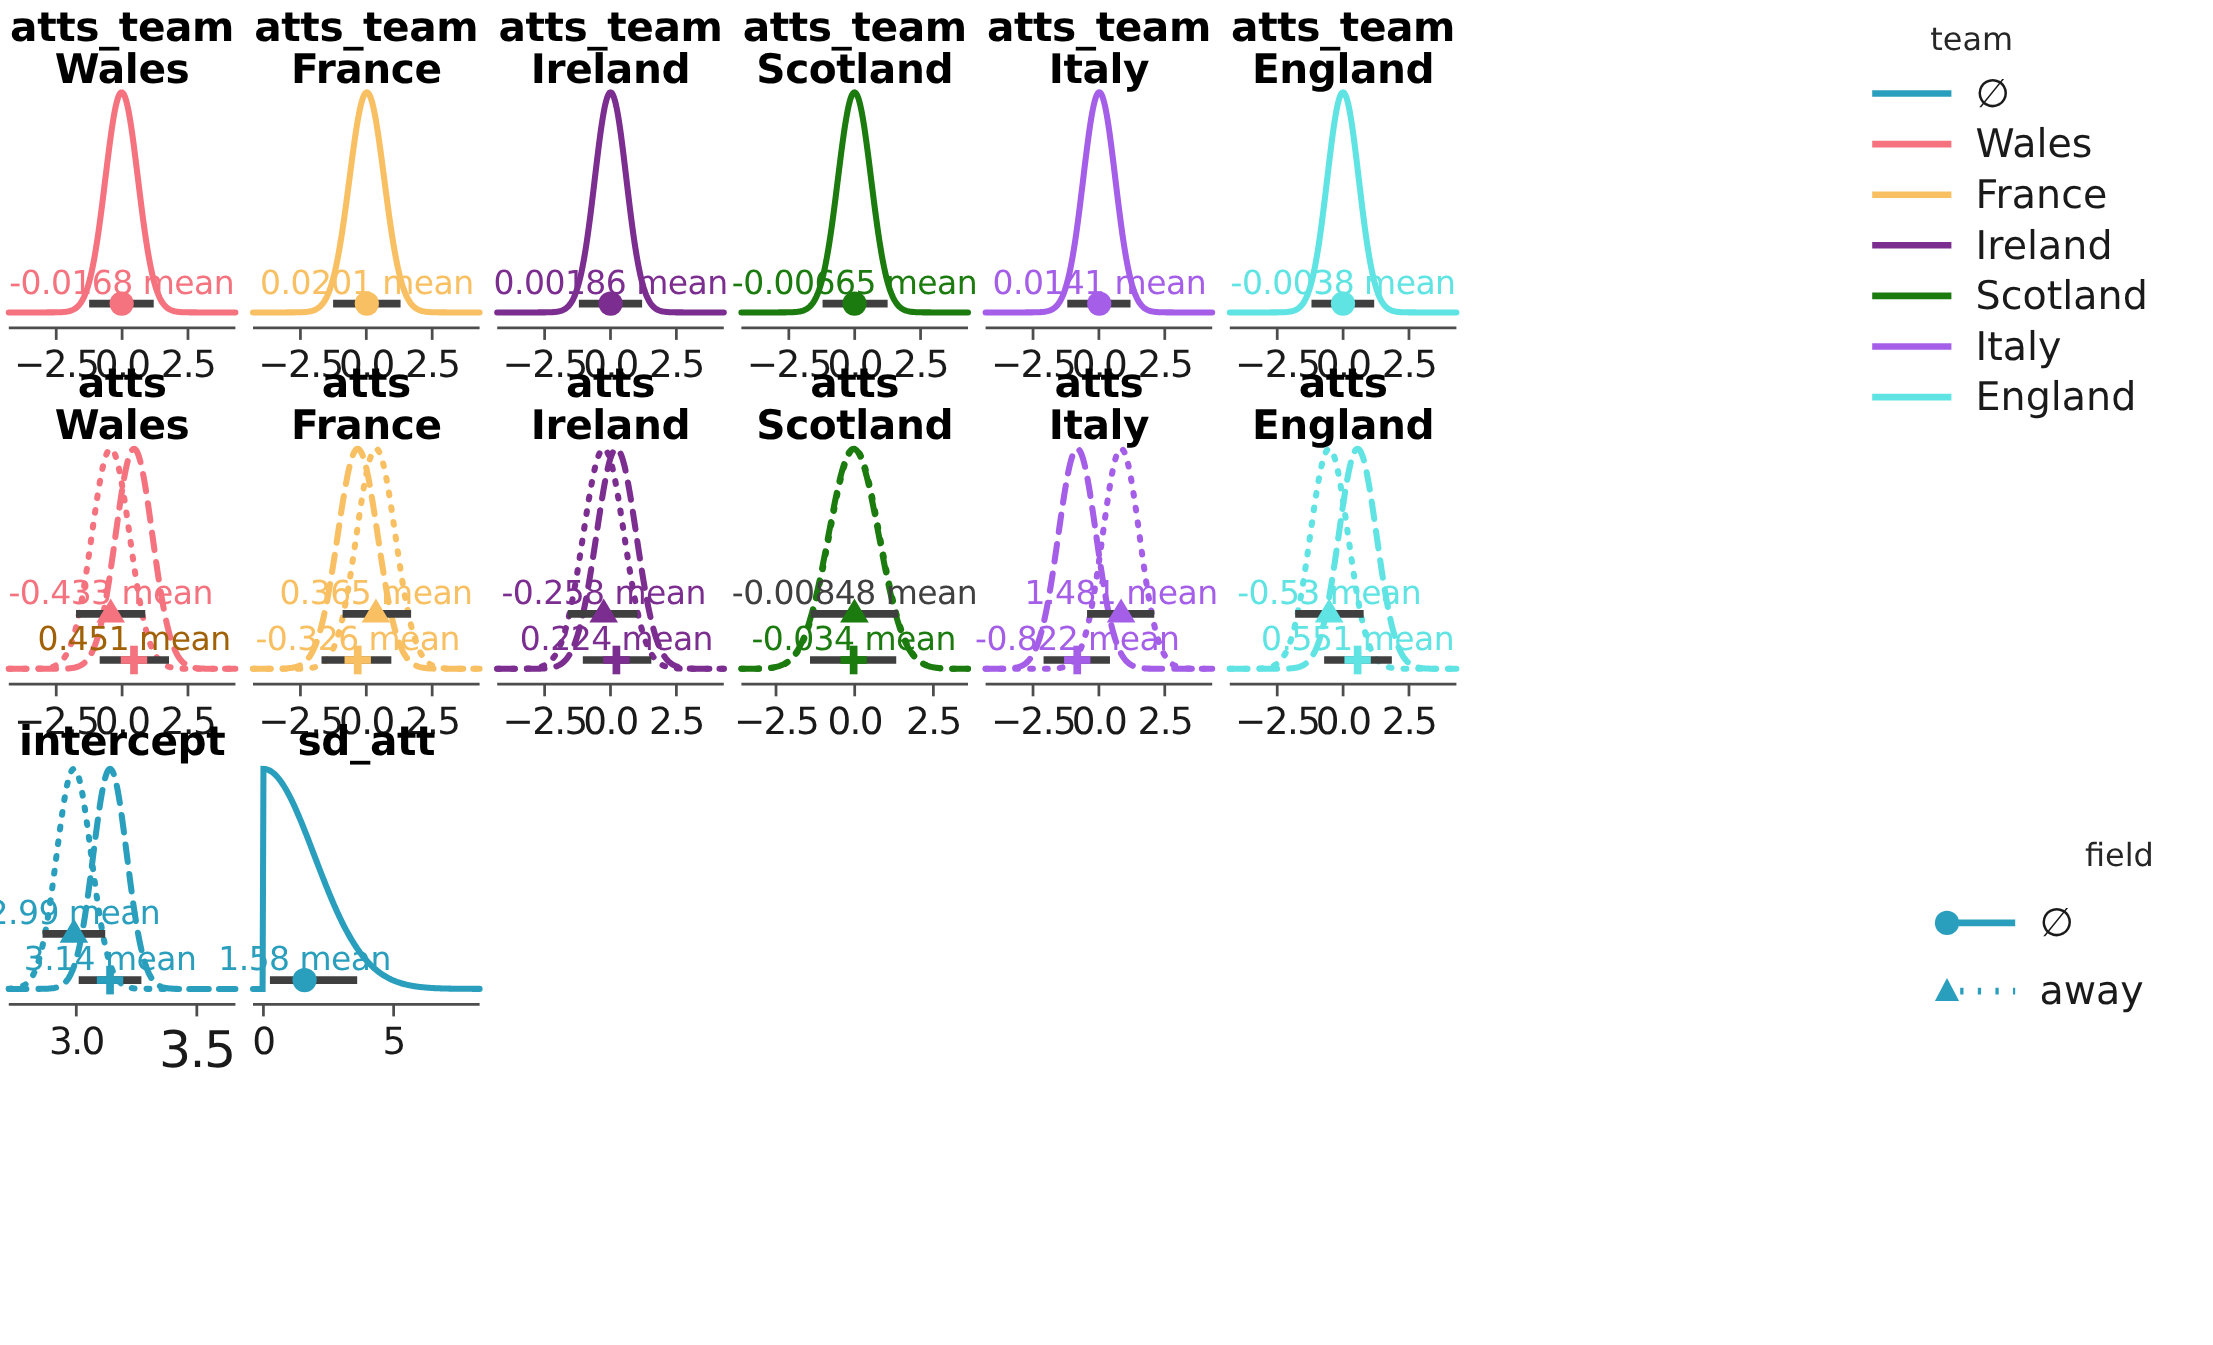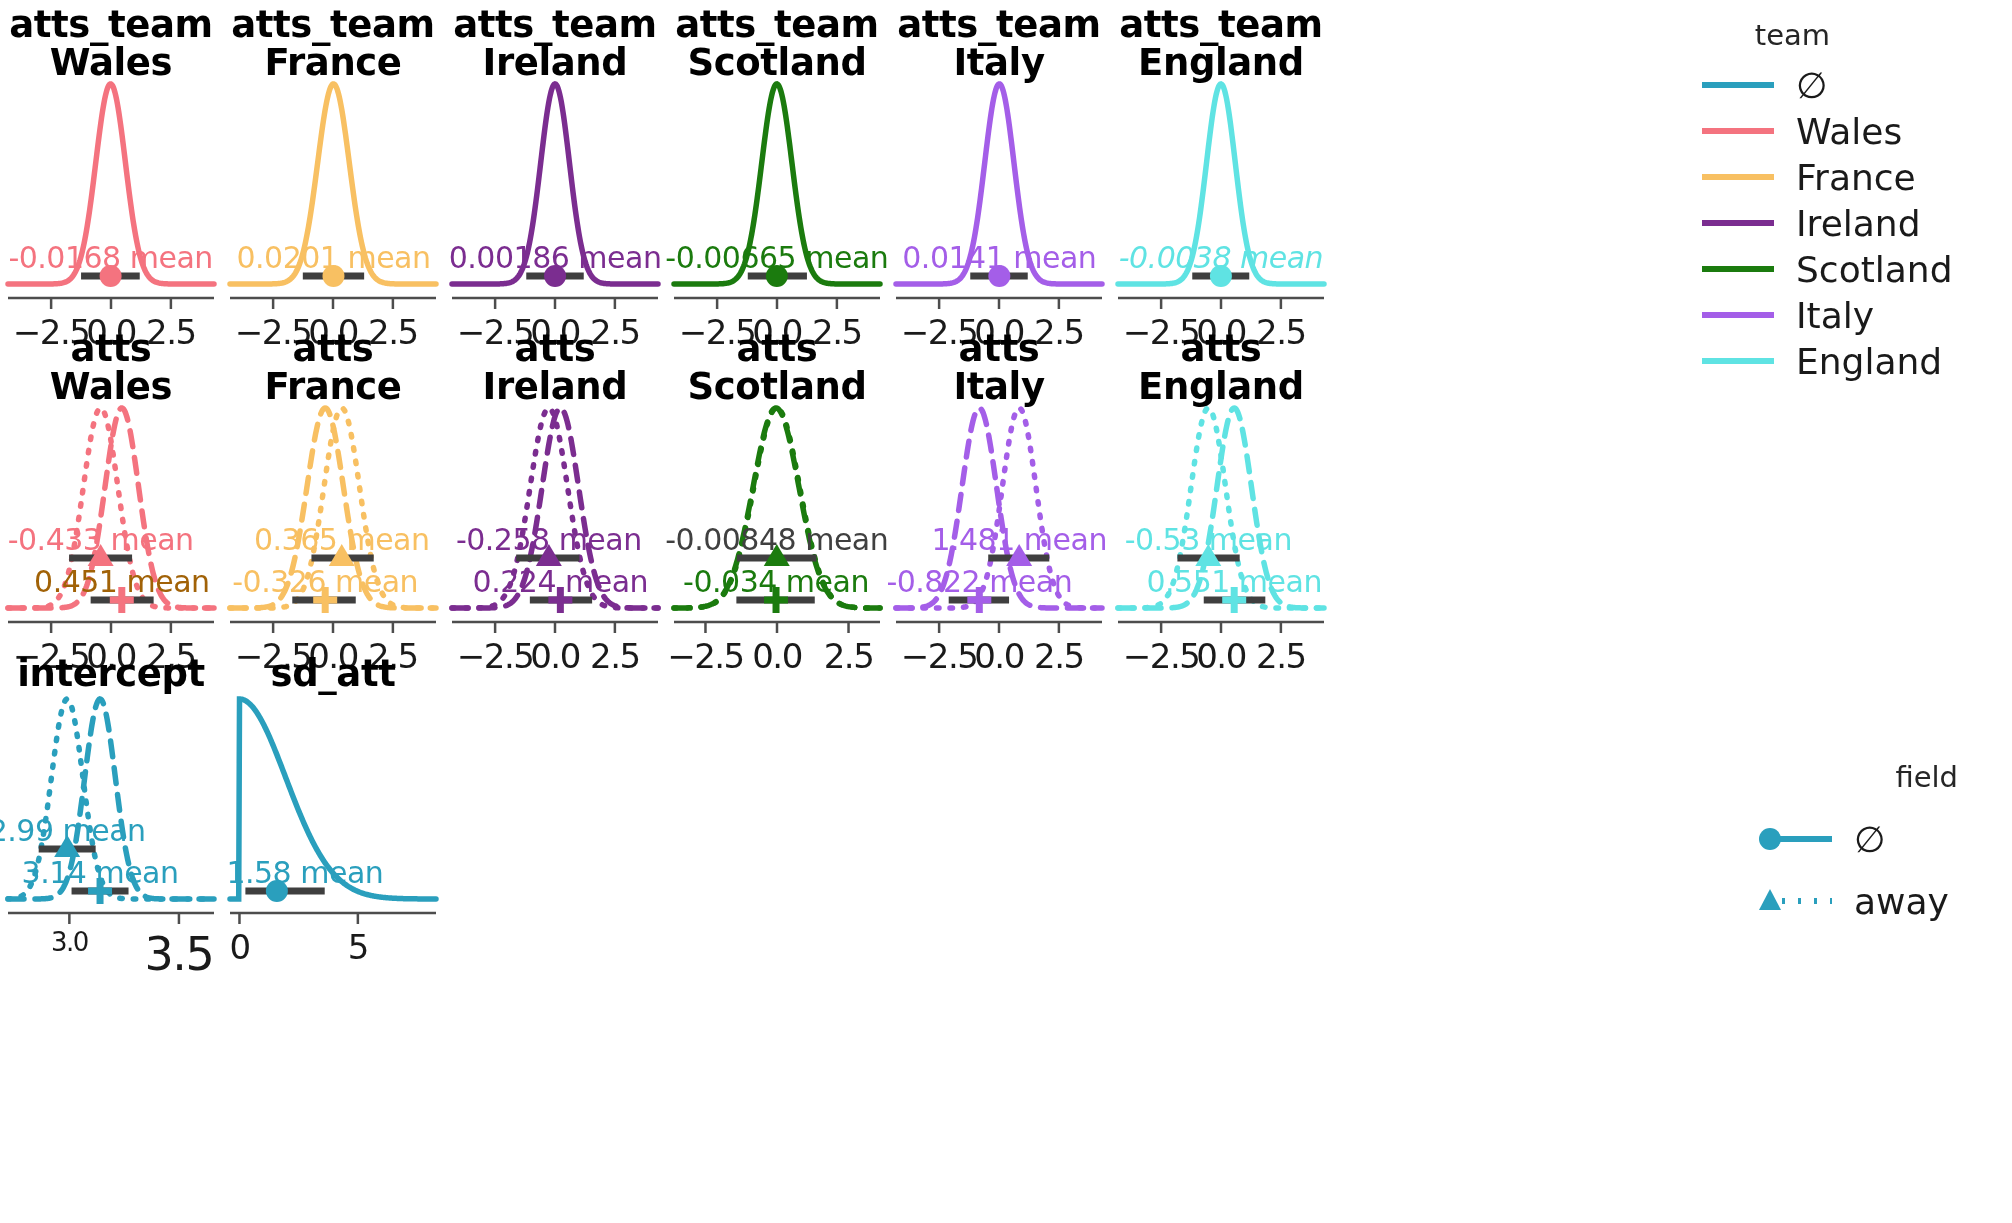--- a/index.html
+++ b/index.html
@@ -138,21 +138,21 @@
           <line x1="74.25581395348837" x2="131.26511627906976" y1="192" y2="192" stroke="#3F3F3F" stroke-width="7"></line>
           <circle cx="102.90897674418605" cy="192" r="11" fill="#5FE3E3"></circle>
           <line x1="0" x2="206" y1="214" y2="214" stroke="#4d4d4d" stroke-width="2.5"></line>
           <line x1="43.11627906976744" x2="43.11627906976744" y1="214" y2="225" stroke="#4d4d4d" stroke-width="2.5"></line>
           <line x1="103" x2="103" y1="214" y2="225" stroke="#4d4d4d" stroke-width="2.5"></line>
           <line x1="162.88372093023256" x2="162.88372093023256" y1="214" y2="225" stroke="#4d4d4d" stroke-width="2.5"></line>
         </svg>
         <div style="position: absolute; left: 43.1163px; top: 228px; transform: translateX(-50%); font-size: 34px; color: rgb(26, 26, 26); letter-spacing: -1.5px; white-space: nowrap;">−2.5</div>
         <div style="position: absolute; left: 103px; top: 228px; transform: translateX(-50%); font-size: 34px; color: rgb(26, 26, 26); letter-spacing: -1.5px; white-space: nowrap;">0.0</div>
         <div style="position: absolute; left: 162.884px; top: 228px; transform: translateX(-50%); font-size: 34px; color: rgb(26, 26, 26); letter-spacing: -1.5px; white-space: nowrap;">2.5</div>
-        <div class="mean-label" style="color: rgb(95, 227, 227); left: 102.909px; top: 156px; transform: translateX(-50%); font-style: italic;">-0.0038 mean</div>
+        <div class="mean-label" style="color: rgb(95, 227, 227); left: 102.909px; top: 156px; transform: translateX(-50%);">-0.0038 mean</div>
       </div>
     </div>
     <div class="panel" style="left: 8px; top: 330px; width: 206px;">
       <div class="panel-title" style="height: 78px;">atts
 Wales</div>
       <div class="plotbox" style="top: 78px; width: 206px; height: 246px;">
         <svg width="206" height="246">
           <path d="M0.00 200.00 L0.79 200.00 L1.58 200.00 L2.38 200.00 L3.17 200.00 L3.96 200.00 L4.75 200.00 L5.55 200.00 L6.34 200.00 L7.13 200.00 L7.92 200.00 L8.72 200.00 L9.51 200.00 L10.30 200.00 L11.09 200.00 L11.88 200.00 L12.68 200.00 L13.47 199.99 L14.26 199.99 L15.05 199.99 L15.85 199.99 L16.64 199.99 L17.43 199.99 L18.22 199.98 L19.02 199.98 L19.81 199.97 L20.60 199.97 L21.39 199.96 L22.18 199.95 L22.98 199.94 L23.77 199.93 L24.56 199.92 L25.35 199.90 L26.15 199.88 L26.94 199.86 L27.73 199.83 L28.52 199.80 L29.32 199.76 L30.11 199.72 L30.90 199.67 L31.69 199.61 L32.48 199.54 L33.28 199.46 L34.07 199.37 L34.86 199.27 L35.65 199.15 L36.45 199.01 L37.24 198.85 L38.03 198.67 L38.82 198.46 L39.62 198.22 L40.41 197.96 L41.20 197.65 L41.99 197.31 L42.78 196.93 L43.58 196.50 L44.37 196.01 L45.16 195.47 L45.95 194.86 L46.75 194.19 L47.54 193.44 L48.33 192.61 L49.12 191.70 L49.92 190.69 L50.71 189.57 L51.50 188.36 L52.29 187.02 L53.08 185.56 L53.88 183.98 L54.67 182.25 L55.46 180.39 L56.25 178.37 L57.05 176.19 L57.84 173.85 L58.63 171.34 L59.42 168.66 L60.22 165.80 L61.01 162.75 L61.80 159.52 L62.59 156.10 L63.38 152.50 L64.18 148.70 L64.97 144.72 L65.76 140.56 L66.55 136.22 L67.35 131.70 L68.14 127.02 L68.93 122.18 L69.72 117.20 L70.52 112.09 L71.31 106.85 L72.10 101.51 L72.89 96.09 L73.68 90.59 L74.48 85.05 L75.27 79.48 L76.06 73.91 L76.85 68.36 L77.65 62.86 L78.44 57.43 L79.23 52.09 L80.02 46.88 L80.82 41.82 L81.61 36.93 L82.40 32.25 L83.19 27.80 L83.98 23.60 L84.78 19.68 L85.57 16.07 L86.36 12.77 L87.15 9.82 L87.95 7.23 L88.74 5.02 L89.53 3.20 L90.32 1.78 L91.12 0.77 L91.91 0.17 L92.70 0.00 L93.49 0.25 L94.28 0.92 L95.08 2.00 L95.87 3.50 L96.66 5.39 L97.45 7.68 L98.25 10.33 L99.04 13.35 L99.83 16.70 L100.62 20.37 L101.42 24.34 L102.21 28.59 L103.00 33.08 L103.79 37.80 L104.58 42.72 L105.38 47.81 L106.17 53.05 L106.96 58.40 L107.75 63.85 L108.55 69.37 L109.34 74.92 L110.13 80.49 L110.92 86.06 L111.72 91.59 L112.51 97.07 L113.30 102.49 L114.09 107.81 L114.88 113.02 L115.68 118.12 L116.47 123.07 L117.26 127.88 L118.05 132.53 L118.85 137.02 L119.64 141.33 L120.43 145.46 L121.22 149.41 L122.02 153.17 L122.81 156.74 L123.60 160.12 L124.39 163.32 L125.18 166.33 L125.98 169.16 L126.77 171.81 L127.56 174.29 L128.35 176.60 L129.15 178.74 L129.94 180.74 L130.73 182.58 L131.52 184.27 L132.32 185.84 L133.11 187.27 L133.90 188.58 L134.69 189.78 L135.48 190.88 L136.28 191.87 L137.07 192.77 L137.86 193.58 L138.65 194.32 L139.45 194.98 L140.24 195.57 L141.03 196.10 L141.82 196.58 L142.62 197.00 L143.41 197.38 L144.20 197.71 L144.99 198.01 L145.78 198.27 L146.58 198.50 L147.37 198.70 L148.16 198.88 L148.95 199.03 L149.75 199.17 L150.54 199.29 L151.33 199.39 L152.12 199.48 L152.92 199.56 L153.71 199.62 L154.50 199.68 L155.29 199.73 L156.08 199.77 L156.88 199.81 L157.67 199.84 L158.46 199.86 L159.25 199.89 L160.05 199.90 L160.84 199.92 L161.63 199.93 L162.42 199.94 L163.22 199.95 L164.01 199.96 L164.80 199.97 L165.59 199.97 L166.38 199.98 L167.18 199.98 L167.97 199.99 L168.76 199.99 L169.55 199.99 L170.35 199.99 L171.14 199.99 L171.93 199.99 L172.72 200.00 L173.52 200.00 L174.31 200.00 L175.10 200.00 L175.89 200.00 L176.68 200.00 L177.48 200.00 L178.27 200.00 L179.06 200.00 L179.85 200.00 L180.65 200.00 L181.44 200.00 L182.23 200.00 L183.02 200.00 L183.82 200.00 L184.61 200.00 L185.40 200.00 L186.19 200.00 L186.98 200.00 L187.78 200.00 L188.57 200.00 L189.36 200.00 L190.15 200.00 L190.95 200.00 L191.74 200.00 L192.53 200.00 L193.32 200.00 L194.12 200.00 L194.91 200.00 L195.70 200.00 L196.49 200.00 L197.28 200.00 L198.08 200.00 L198.87 200.00 L199.66 200.00 L200.45 200.00 L201.25 200.00 L202.04 200.00 L202.83 200.00 L203.62 200.00 L204.42 200.00 L205.21 200.00 L206.00 200.00" fill="none" stroke="#F4737F" stroke-width="5.5" stroke-linecap="round" stroke-dasharray="2.5 11"></path>
           <path d="M0.00 200.00 L0.79 200.00 L1.58 200.00 L2.38 200.00 L3.17 200.00 L3.96 200.00 L4.75 200.00 L5.55 200.00 L6.34 200.00 L7.13 200.00 L7.92 200.00 L8.72 200.00 L9.51 200.00 L10.30 200.00 L11.09 200.00 L11.88 200.00 L12.68 200.00 L13.47 200.00 L14.26 200.00 L15.05 200.00 L15.85 200.00 L16.64 200.00 L17.43 200.00 L18.22 200.00 L19.02 200.00 L19.81 200.00 L20.60 200.00 L21.39 200.00 L22.18 200.00 L22.98 200.00 L23.77 200.00 L24.56 200.00 L25.35 200.00 L26.15 200.00 L26.94 200.00 L27.73 200.00 L28.52 200.00 L29.32 200.00 L30.11 200.00 L30.90 200.00 L31.69 200.00 L32.48 200.00 L33.28 200.00 L34.07 200.00 L34.86 200.00 L35.65 200.00 L36.45 200.00 L37.24 199.99 L38.03 199.99 L38.82 199.99 L39.62 199.99 L40.41 199.99 L41.20 199.98 L41.99 199.98 L42.78 199.97 L43.58 199.97 L44.37 199.96 L45.16 199.95 L45.95 199.94 L46.75 199.93 L47.54 199.92 L48.33 199.90 L49.12 199.88 L49.92 199.86 L50.71 199.83 L51.50 199.80 L52.29 199.76 L53.08 199.72 L53.88 199.66 L54.67 199.60 L55.46 199.53 L56.25 199.45 L57.05 199.35 L57.84 199.24 L58.63 199.11 L59.42 198.96 L60.22 198.79 L61.01 198.59 L61.80 198.37 L62.59 198.11 L63.38 197.82 L64.18 197.49 L64.97 197.12 L65.76 196.70 L66.55 196.23 L67.35 195.69 L68.14 195.10 L68.93 194.43 L69.72 193.69 L70.52 192.86 L71.31 191.94 L72.10 190.92 L72.89 189.80 L73.68 188.57 L74.48 187.22 L75.27 185.74 L76.06 184.12 L76.85 182.35 L77.65 180.44 L78.44 178.37 L79.23 176.13 L80.02 173.71 L80.82 171.12 L81.61 168.34 L82.40 165.37 L83.19 162.21 L83.98 158.85 L84.78 155.29 L85.57 151.54 L86.36 147.58 L87.15 143.43 L87.95 139.09 L88.74 134.56 L89.53 129.84 L90.32 124.96 L91.12 119.92 L91.91 114.73 L92.70 109.40 L93.49 103.95 L94.28 98.41 L95.08 92.79 L95.87 87.10 L96.66 81.38 L97.45 75.65 L98.25 69.93 L99.04 64.25 L99.83 58.64 L100.62 53.13 L101.42 47.74 L102.21 42.51 L103.00 37.46 L103.79 32.62 L104.58 28.03 L105.38 23.70 L106.17 19.66 L106.96 15.95 L107.75 12.57 L108.55 9.56 L109.34 6.94 L110.13 4.71 L110.92 2.90 L111.72 1.51 L112.51 0.57 L113.30 0.06 L114.09 0.00 L114.88 0.39 L115.68 1.22 L116.47 2.48 L117.26 4.18 L118.05 6.30 L118.85 8.82 L119.64 11.72 L120.43 15.00 L121.22 18.63 L122.02 22.58 L122.81 26.83 L123.60 31.36 L124.39 36.13 L125.18 41.13 L125.98 46.32 L126.77 51.67 L127.56 57.15 L128.35 62.73 L129.15 68.40 L129.94 74.11 L130.73 79.84 L131.52 85.56 L132.32 91.26 L133.11 96.90 L133.90 102.47 L134.69 107.94 L135.48 113.30 L136.28 118.53 L137.07 123.62 L137.86 128.54 L138.65 133.30 L139.45 137.88 L140.24 142.28 L141.03 146.48 L141.82 150.49 L142.62 154.30 L143.41 157.91 L144.20 161.32 L144.99 164.54 L145.78 167.56 L146.58 170.39 L147.37 173.03 L148.16 175.49 L148.95 177.78 L149.75 179.90 L150.54 181.85 L151.33 183.66 L152.12 185.31 L152.92 186.83 L153.71 188.22 L154.50 189.48 L155.29 190.63 L156.08 191.68 L156.88 192.62 L157.67 193.47 L158.46 194.24 L159.25 194.92 L160.05 195.54 L160.84 196.09 L161.63 196.58 L162.42 197.01 L163.22 197.40 L164.01 197.74 L164.80 198.04 L165.59 198.30 L166.38 198.54 L167.18 198.74 L167.97 198.92 L168.76 199.07 L169.55 199.20 L170.35 199.32 L171.14 199.42 L171.93 199.51 L172.72 199.58 L173.52 199.65 L174.31 199.70 L175.10 199.75 L175.89 199.79 L176.68 199.82 L177.48 199.85 L178.27 199.88 L179.06 199.90 L179.85 199.91 L180.65 199.93 L181.44 199.94 L182.23 199.95 L183.02 199.96 L183.82 199.97 L184.61 199.97 L185.40 199.98 L186.19 199.98 L186.98 199.99 L187.78 199.99 L188.57 199.99 L189.36 199.99 L190.15 199.99 L190.95 199.99 L191.74 200.00 L192.53 200.00 L193.32 200.00 L194.12 200.00 L194.91 200.00 L195.70 200.00 L196.49 200.00 L197.28 200.00 L198.08 200.00 L198.87 200.00 L199.66 200.00 L200.45 200.00 L201.25 200.00 L202.04 200.00 L202.83 200.00 L203.62 200.00 L204.42 200.00 L205.21 200.00 L206.00 200.00" fill="none" stroke="#F4737F" stroke-width="5.5" stroke-linecap="round" stroke-dasharray="16 11"></path>
           <line x1="61.081395348837205" x2="124.07906976744187" y1="150" y2="150" stroke="#3F3F3F" stroke-width="7"></line>
@@ -314,40 +314,40 @@
           <polygon points="59.17021276595745,136 46.17021276595745,158 72.17021276595744,158" fill="#2A9FBD"></polygon>
           <line x1="63.55319148936161" x2="120.53191489361697" y1="192" y2="192" stroke="#3F3F3F" stroke-width="7"></line>
           <g>
             <line x1="80.04255319148935" y1="192" x2="104.04255319148935" y2="192" stroke="#2A9FBD" stroke-width="7"></line>
             <line x1="92.04255319148935" y1="179" x2="92.04255319148935" y2="205" stroke="#2A9FBD" stroke-width="7"></line>
           </g>
           <line x1="0" x2="206" y1="214" y2="214" stroke="#4d4d4d" stroke-width="2.5"></line>
           <line x1="61.361702127659534" x2="61.361702127659534" y1="214" y2="225" stroke="#4d4d4d" stroke-width="2.5"></line>
           <line x1="170.93617021276592" x2="170.93617021276592" y1="214" y2="225" stroke="#4d4d4d" stroke-width="2.5"></line>
         </svg>
-        <div style="position: absolute; left: 61.3617px; top: 228px; transform: translateX(-50%); font-size: 26px; color: rgb(26, 26, 26); letter-spacing: -1.5px; white-space: nowrap;">3.0</div>
+        <div style="position: absolute; left: 61.3617px; top: 228px; transform: translateX(-50%); font-size: 34px; color: rgb(26, 26, 26); letter-spacing: -1.5px; white-space: nowrap;">3.0</div>
         <div style="position: absolute; left: 170.936px; top: 228px; transform: translateX(-50%); font-size: 46px; color: rgb(26, 26, 26); letter-spacing: -1.5px; white-space: nowrap;">3.5</div>
         <div class="mean-label" style="color: rgb(42, 159, 189); left: 59.1702px; top: 114px; transform: translateX(-50%);">2.99 mean</div>
         <div class="mean-label" style="color: rgb(42, 159, 189); left: 92.0426px; top: 156px; transform: translateX(-50%);">3.14 mean</div>
       </div>
     </div>
     <div class="panel" style="left: 230px; top: 655px; width: 206px;">
       <div class="panel-title" style="height: 44px;">sd_att</div>
       <div class="plotbox" style="top: 44px; width: 206px; height: 246px;">
         <svg width="206" height="246">
           <path d="M0.00 200.00 L0.79 200.00 L1.58 200.00 L2.38 200.00 L3.17 200.00 L3.96 200.00 L4.75 200.00 L5.55 200.00 L6.34 200.00 L7.13 200.00 L7.92 200.00 L8.72 200.00 L9.51 0.00 L10.30 0.03 L11.09 0.12 L11.88 0.27 L12.68 0.48 L13.47 0.74 L14.26 1.07 L15.05 1.45 L15.85 1.89 L16.64 2.38 L17.43 2.93 L18.22 3.54 L19.02 4.21 L19.81 4.92 L20.60 5.70 L21.39 6.52 L22.18 7.40 L22.98 8.33 L23.77 9.32 L24.56 10.35 L25.35 11.43 L26.15 12.56 L26.94 13.74 L27.73 14.97 L28.52 16.24 L29.32 17.56 L30.11 18.92 L30.90 20.32 L31.69 21.77 L32.48 23.25 L33.28 24.77 L34.07 26.33 L34.86 27.93 L35.65 29.56 L36.45 31.23 L37.24 32.93 L38.03 34.66 L38.82 36.42 L39.62 38.21 L40.41 40.03 L41.20 41.87 L41.99 43.74 L42.78 45.63 L43.58 47.54 L44.37 49.47 L45.16 51.42 L45.95 53.39 L46.75 55.38 L47.54 57.38 L48.33 59.39 L49.12 61.42 L49.92 63.46 L50.71 65.50 L51.50 67.56 L52.29 69.62 L53.08 71.69 L53.88 73.76 L54.67 75.83 L55.46 77.91 L56.25 79.98 L57.05 82.06 L57.84 84.13 L58.63 86.20 L59.42 88.27 L60.22 90.33 L61.01 92.38 L61.80 94.43 L62.59 96.47 L63.38 98.50 L64.18 100.51 L64.97 102.52 L65.76 104.51 L66.55 106.50 L67.35 108.46 L68.14 110.41 L68.93 112.35 L69.72 114.27 L70.52 116.17 L71.31 118.05 L72.10 119.91 L72.89 121.76 L73.68 123.58 L74.48 125.39 L75.27 127.17 L76.06 128.93 L76.85 130.67 L77.65 132.39 L78.44 134.08 L79.23 135.75 L80.02 137.39 L80.82 139.01 L81.61 140.61 L82.40 142.18 L83.19 143.73 L83.98 145.25 L84.78 146.75 L85.57 148.22 L86.36 149.66 L87.15 151.08 L87.95 152.47 L88.74 153.84 L89.53 155.18 L90.32 156.49 L91.12 157.78 L91.91 159.04 L92.70 160.27 L93.49 161.48 L94.28 162.67 L95.08 163.83 L95.87 164.96 L96.66 166.06 L97.45 167.15 L98.25 168.20 L99.04 169.23 L99.83 170.24 L100.62 171.22 L101.42 172.18 L102.21 173.11 L103.00 174.02 L103.79 174.91 L104.58 175.77 L105.38 176.61 L106.17 177.43 L106.96 178.23 L107.75 179.00 L108.55 179.75 L109.34 180.49 L110.13 181.20 L110.92 181.89 L111.72 182.55 L112.51 183.20 L113.30 183.83 L114.09 184.45 L114.88 185.04 L115.68 185.61 L116.47 186.17 L117.26 186.71 L118.05 187.23 L118.85 187.73 L119.64 188.22 L120.43 188.69 L121.22 189.15 L122.02 189.59 L122.81 190.01 L123.60 190.43 L124.39 190.82 L125.18 191.21 L125.98 191.58 L126.77 191.93 L127.56 192.28 L128.35 192.61 L129.15 192.93 L129.94 193.23 L130.73 193.53 L131.52 193.81 L132.32 194.09 L133.11 194.35 L133.90 194.60 L134.69 194.85 L135.48 195.08 L136.28 195.31 L137.07 195.52 L137.86 195.73 L138.65 195.93 L139.45 196.12 L140.24 196.30 L141.03 196.48 L141.82 196.64 L142.62 196.80 L143.41 196.96 L144.20 197.11 L144.99 197.25 L145.78 197.38 L146.58 197.51 L147.37 197.63 L148.16 197.75 L148.95 197.86 L149.75 197.97 L150.54 198.07 L151.33 198.17 L152.12 198.27 L152.92 198.36 L153.71 198.44 L154.50 198.52 L155.29 198.60 L156.08 198.67 L156.88 198.74 L157.67 198.81 L158.46 198.87 L159.25 198.93 L160.05 198.99 L160.84 199.05 L161.63 199.10 L162.42 199.15 L163.22 199.20 L164.01 199.24 L164.80 199.28 L165.59 199.32 L166.38 199.36 L167.18 199.40 L167.97 199.43 L168.76 199.46 L169.55 199.49 L170.35 199.52 L171.14 199.55 L171.93 199.58 L172.72 199.60 L173.52 199.63 L174.31 199.65 L175.10 199.67 L175.89 199.69 L176.68 199.71 L177.48 199.72 L178.27 199.74 L179.06 199.76 L179.85 199.77 L180.65 199.79 L181.44 199.80 L182.23 199.81 L183.02 199.82 L183.82 199.83 L184.61 199.84 L185.40 199.85 L186.19 199.86 L186.98 199.87 L187.78 199.88 L188.57 199.89 L189.36 199.89 L190.15 199.90 L190.95 199.91 L191.74 199.91 L192.53 199.92 L193.32 199.92 L194.12 199.93 L194.91 199.93 L195.70 199.94 L196.49 199.94 L197.28 199.95 L198.08 199.95 L198.87 199.95 L199.66 199.96 L200.45 199.96 L201.25 199.96 L202.04 199.97 L202.83 199.97 L203.62 199.97 L204.42 199.97 L205.21 199.97 L206.00 199.98" fill="none" stroke="#2A9FBD" stroke-width="5.5" stroke-linecap="round"></path>
           <line x1="15.390804597701148" x2="94.7126436781609" y1="192" y2="192" stroke="#3F3F3F" stroke-width="7"></line>
           <circle cx="46.88275862068965" cy="192" r="11" fill="#2A9FBD"></circle>
           <line x1="0" x2="206" y1="214" y2="214" stroke="#4d4d4d" stroke-width="2.5"></line>
           <line x1="9.471264367816092" x2="9.471264367816092" y1="214" y2="225" stroke="#4d4d4d" stroke-width="2.5"></line>
           <line x1="127.86206896551724" x2="127.86206896551724" y1="214" y2="225" stroke="#4d4d4d" stroke-width="2.5"></line>
         </svg>
         <div style="position: absolute; left: 9.47126px; top: 228px; transform: translateX(-50%); font-size: 34px; color: rgb(26, 26, 26); letter-spacing: -1.5px; white-space: nowrap;">0</div>
         <div style="position: absolute; left: 127.862px; top: 228px; transform: translateX(-50%); font-size: 34px; color: rgb(26, 26, 26); letter-spacing: -1.5px; white-space: nowrap;">5</div>
-        <div class="mean-label" style="color: rgb(42, 159, 189); left: 46.8828px; top: 156px; transform: translateX(-50%); margin-left: 28px;">1.58 mean</div>
+        <div class="mean-label" style="color: rgb(42, 159, 189); left: 46.8828px; top: 156px; transform: translateX(-50%);">1.58 mean</div>
       </div>
     </div>
     <div class="legend" style="left: 1700px; top: 18px;">
       <div class="legend-title" style="width: 130px; margin-bottom: 10px;">team</div>
       <div class="legend-row" style="height: 46px;">
         <div class="legend-swatch">
           <svg width="78" height="34">
             <line x1="2" x2="74" y1="17" y2="17" stroke="#2A9FBD" stroke-width="6" stroke-linecap="butt"></line>
           </svg>
         </div>

